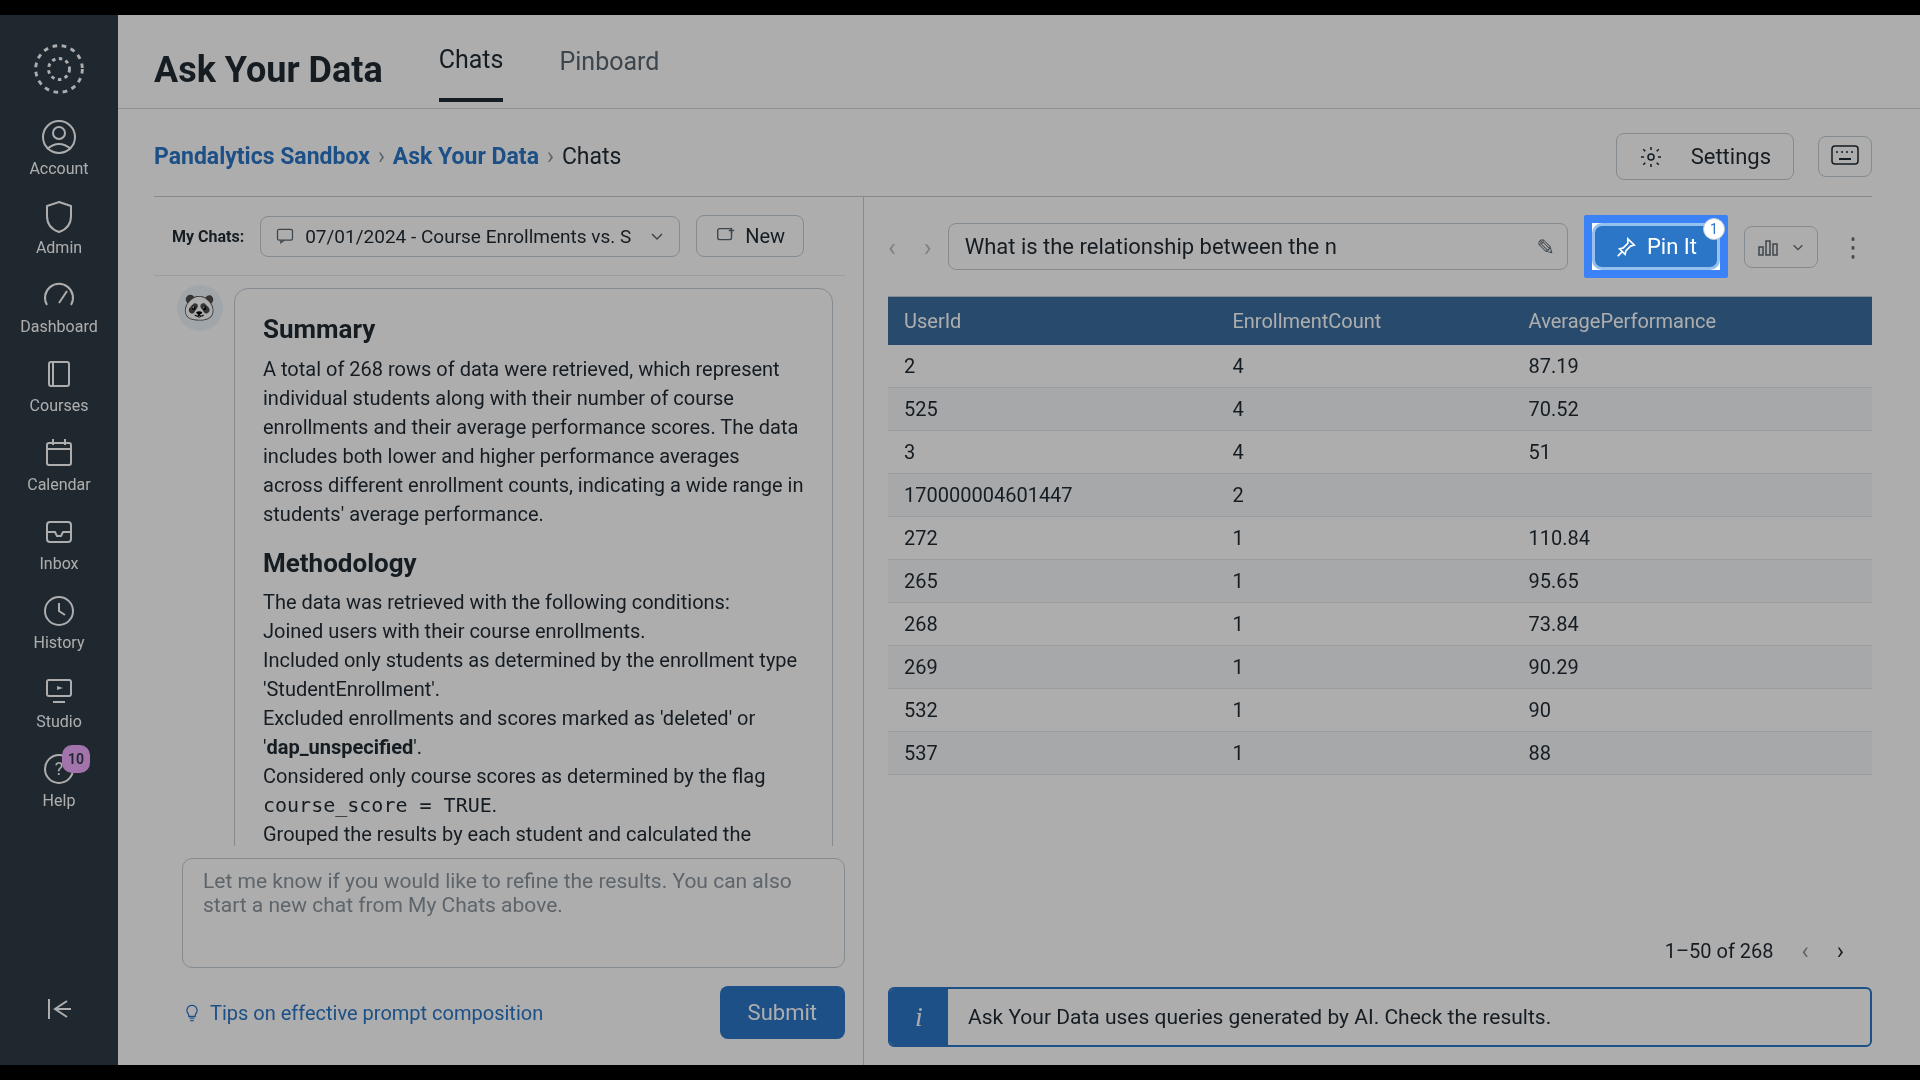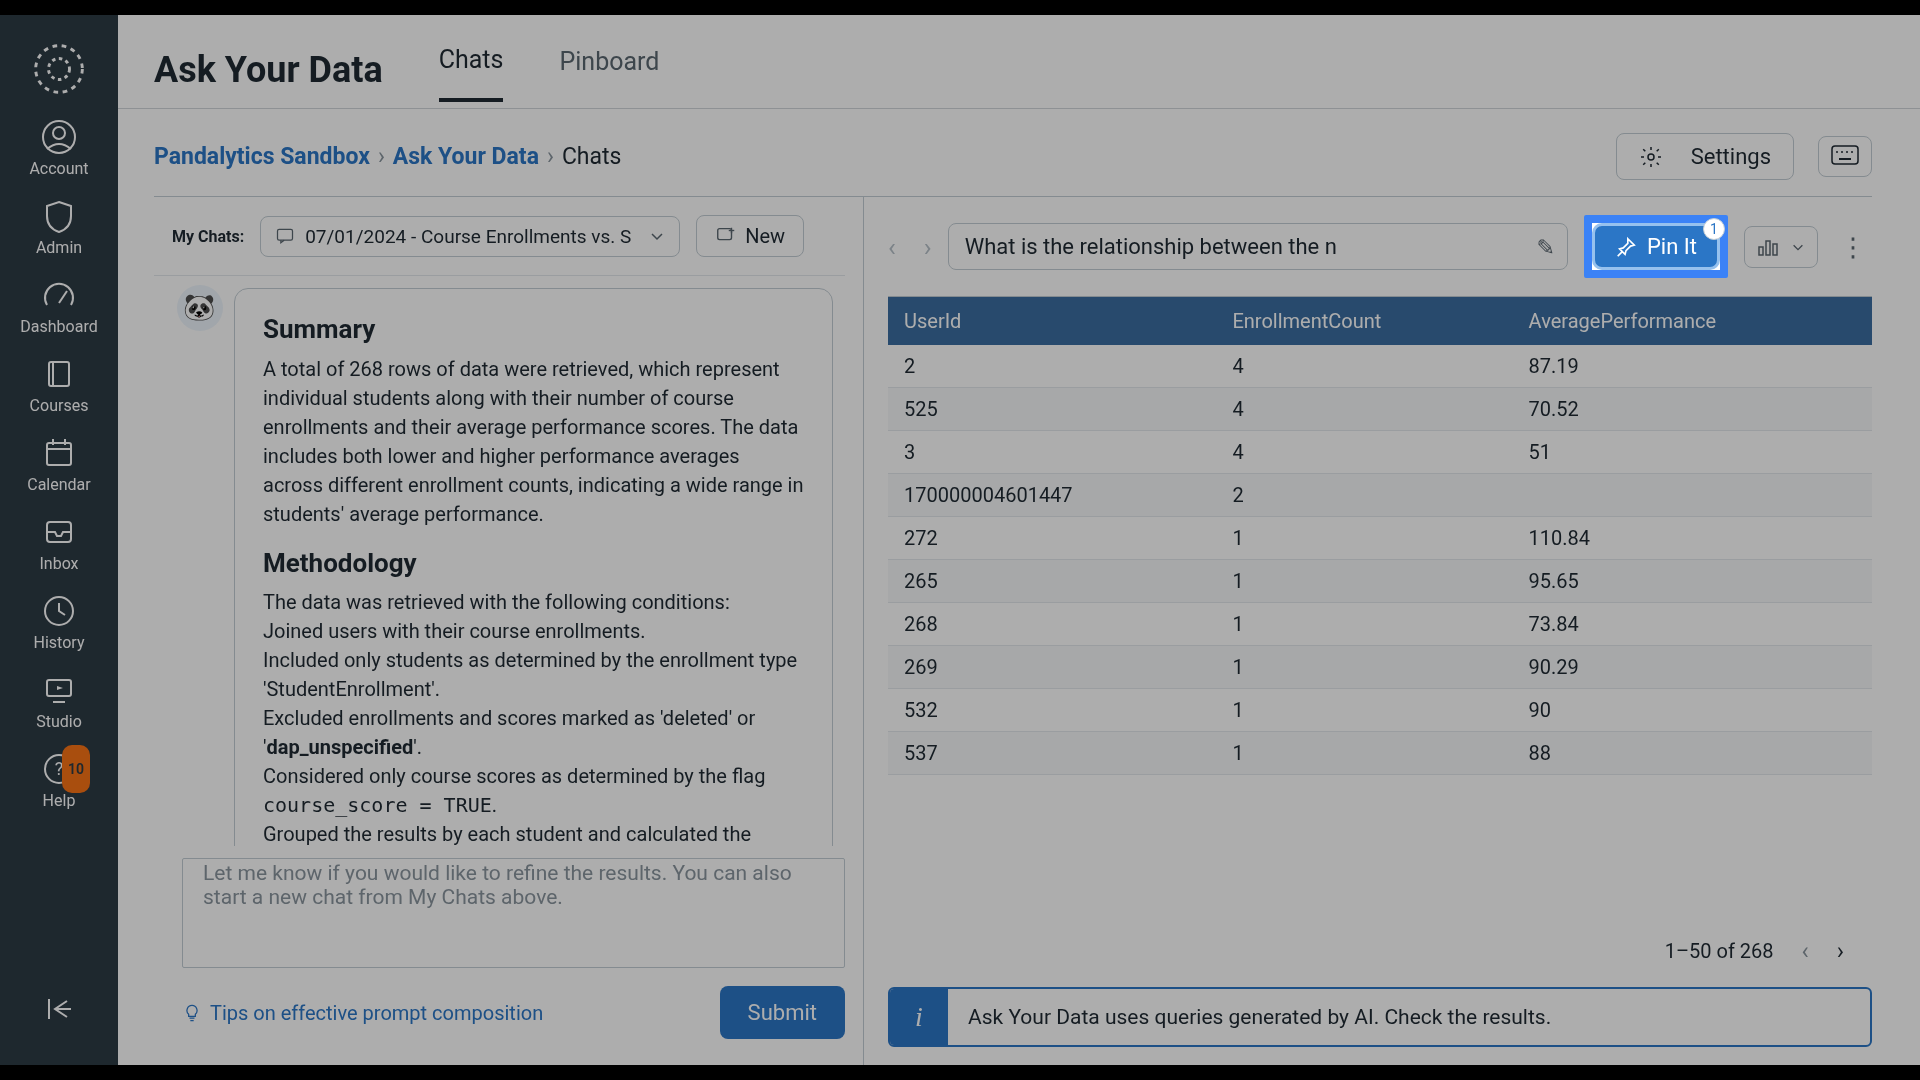--- a/index.html
+++ b/index.html
@@ -9,21 +9,21 @@
   .letterbox-bottom { bottom: 0; }
 
   .app { position: absolute; top: 15px; left: 0; width: 1920px; height: 1050px; display: flex; background: #fff; }
   .dim-overlay { position: absolute; inset: 0; background: rgba(0,0,0,0.32); z-index: 50; pointer-events: none; }
 
   
   .global-nav { width: 118px; background: #2d3b45; display: flex; flex-direction: column; align-items: center; padding-top: 8px; color: #fff; flex-shrink: 0; }
   .global-nav .logo { width: 56px; height: 56px; margin: 18px 0 12px; display:flex; align-items:center; justify-content:center; }
   .nav-item { display: flex; flex-direction: column; align-items: center; gap: 4px; padding: 10px 0; font-size: 16px; width: 100%; cursor: pointer; position: relative; }
   .nav-item svg { width: 36px; height: 36px; }
-  .nav-badge { position: absolute; top: 4px; right: 28px; background: #f97316; color: #2d3b45; font-size: 14px; border-radius: 10px; padding: 16px 6px; font-weight: 600; }
+  .nav-badge { position: absolute; top: 4px; right: 28px; background: #f0abfc; color: #2d3b45; font-size: 14px; border-radius: 10px; padding: 6px 6px; font-weight: 600; }
   .nav-collapse { margin-top: auto; margin-bottom: 28px; }
 
   
   .main-col { flex: 1; display: flex; flex-direction: column; background: #fff; min-width: 0; }
   .topbar { display: flex; align-items: center; padding: 16px 48px 0 36px; gap: 56px; border-bottom: 1px solid #d1d6db; height: 94px; }
   .topbar-title { font-size: 36px; font-weight: 700; color: #1f2a33; }
   .topbar-tab { font-size: 25px; color: #5b6770; padding: 8px 0 24px; cursor: pointer; }
   .topbar-tab.active { color: #1f2a33; border-bottom: 4px solid #1f2a33; }
 
   .content-area { flex: 1; padding: 24px 48px 0 36px; display: flex; flex-direction: column; min-height: 0; }
@@ -48,21 +48,21 @@
   .new-chat-btn { display:flex; align-items:center; gap:8px; border:1px solid #c3cdd4; border-radius:8px; padding:8px 18px; font-size:20px; color:#1f2a33; background:#fff; }
 
   .chat-scroll { flex:1; overflow:auto; padding: 12px 12px 12px 28px; }
   .message-card { border:1px solid #c3cdd4; border-radius:14px; padding: 22px 28px; font-size: 20px; line-height: 1.45; color:#1f2a33; position: relative; margin-left: 52px; }
   .avatar-circle { position:absolute; left:-58px; top:-4px; width:46px; height:46px; border-radius:50%; background:#eef5fc; display:flex; align-items:center; justify-content:center; font-size:26px; }
   .message-card h3 { font-size:26px; font-weight:700; margin-bottom:6px; }
   .message-card h3.mt { margin-top:16px; }
   .mono { font-family: ui-monospace, Menlo, monospace; }
   .bold { font-weight:700; }
 
-  .chat-input { margin: 12px 0 0 28px; border:1px solid #c3cdd4; border-radius:2px; padding: 2px 20px; font-size:21px; color:#8a959e; min-height: 110px; }
+  .chat-input { margin: 12px 0 0 28px; border:1px solid #c3cdd4; border-radius:10px; padding: 10px 20px; font-size:21px; color:#8a959e; min-height: 110px; }
   .chat-footer { display:flex; align-items:center; justify-content:space-between; margin: 18px 0 26px 28px; }
   .tips-link { display:flex; align-items:center; gap:8px; color:#2b76c6; font-size:20px; }
   .submit-btn { background:#2b76c6; color:#fff; border:none; border-radius:8px; padding:14px 28px; font-size:22px; }
 
   
   .result-pane { flex:1; padding-left: 24px; display:flex; flex-direction:column; min-width:0; }
   .result-toolbar { display:flex; align-items:center; gap:16px; padding: 18px 0; }
   .nav-arrows { display:flex; gap:28px; color:#b7c1c9; font-size:26px; }
   .query-input { flex:1; border:1px solid #c3cdd4; border-radius:8px; padding:10px 48px 10px 16px; font-size:22px; color:#1f2a33; position:relative; background:#fff; overflow:hidden; white-space:nowrap; }
   .pencil-icon { position:absolute; right:12px; top:50%; transform:translateY(-50%); font-size:22px; color:#5b6770; }

